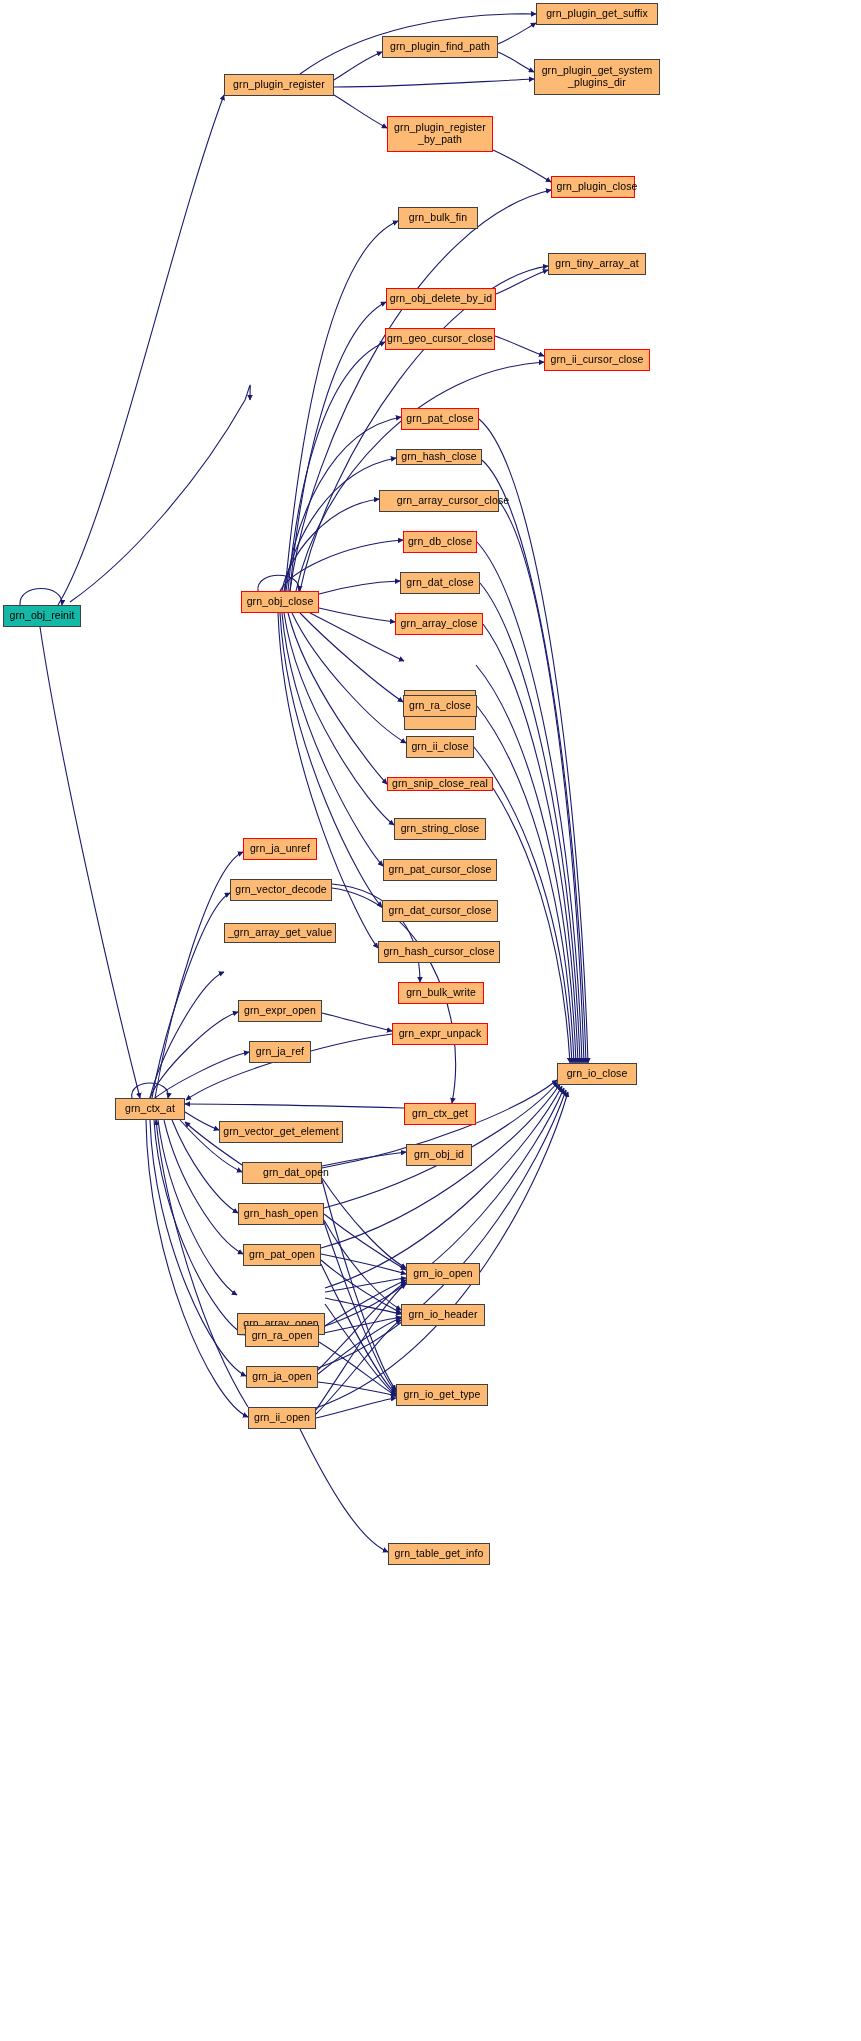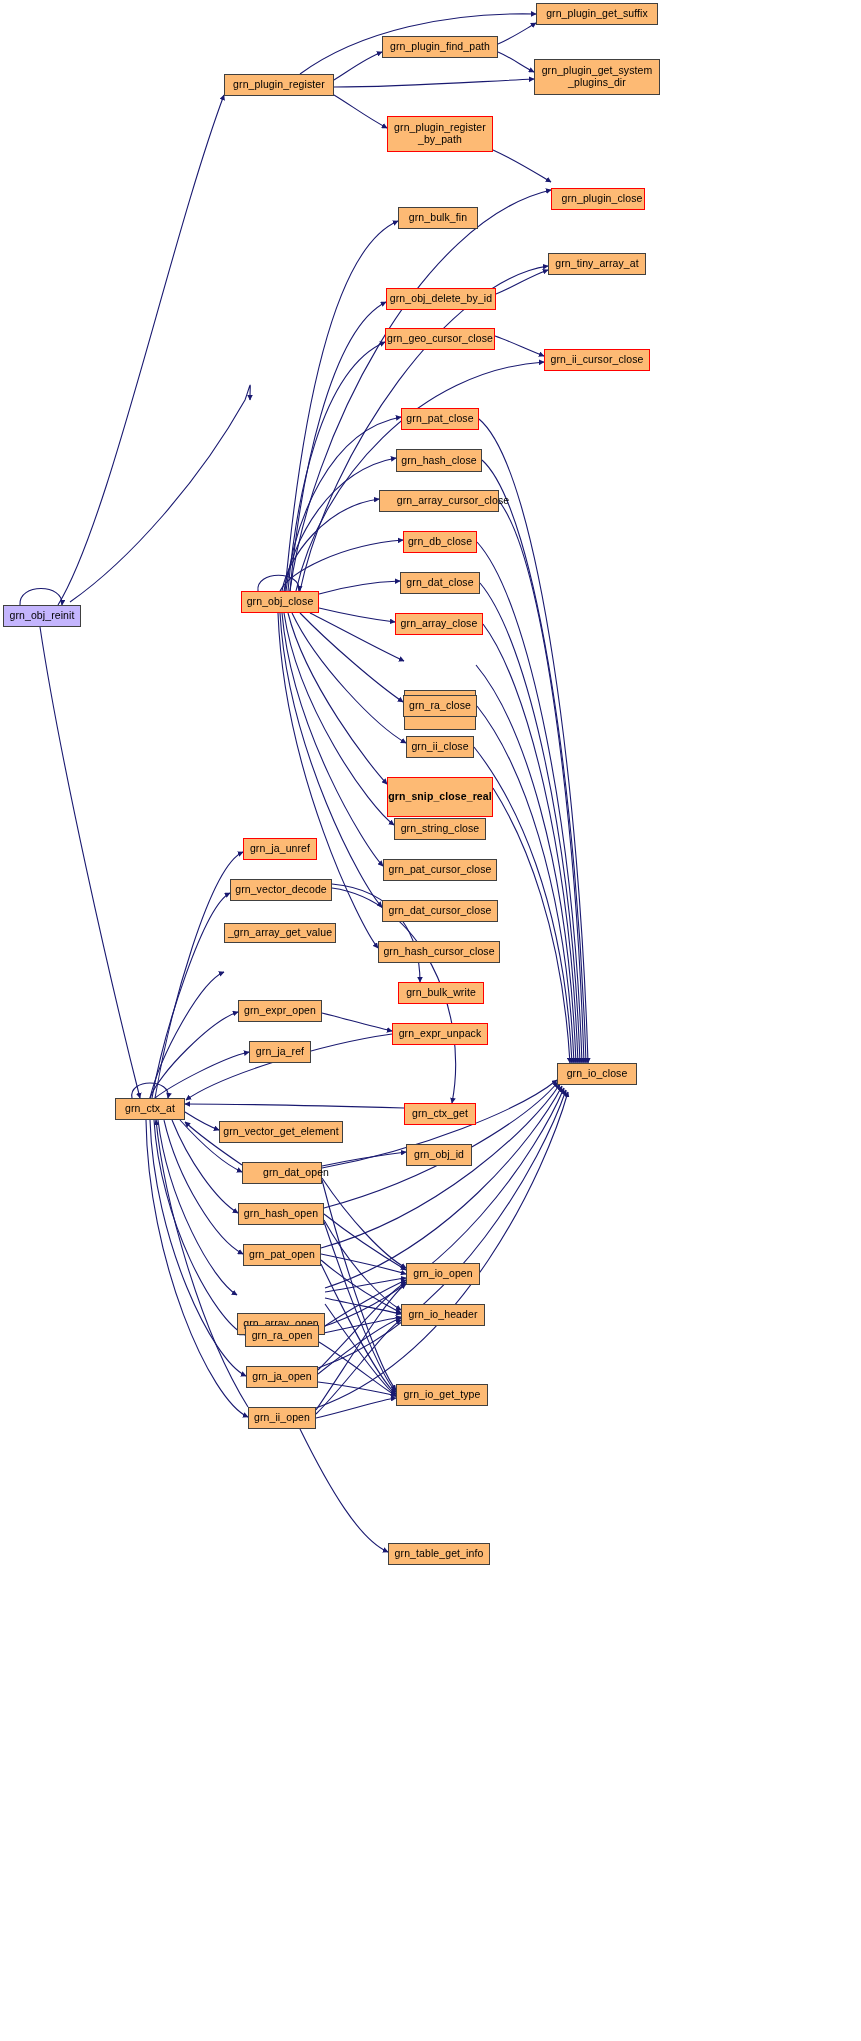--- a/index.html
+++ b/index.html
@@ -35,21 +35,21 @@
     font-size: 10.5px;
     line-height: 1.12;
     color: #000000;
     white-space: pre-line;
     letter-spacing: 0.1px;
   }
   .node.red {
     border-color: #ff0000;
   }
   .node.filled {
-    background: #c4b5fd;
+    background: #14b8a6;
     border-color: #404040;
   }
 </style>
 </head>
 <body>
 
 <div id="canvas">
   <svg id="edges" viewBox="0 0 861 2041" xmlns="http://www.w3.org/2000/svg">
     <defs>
       <marker id="arrow" viewBox="0 0 10 10" refX="9" refY="5" markerWidth="5.2" markerHeight="5.2" orient="auto-start-reverse">
@@ -155,37 +155,37 @@
   </svg>
   <div id="node-layer">
       <div class="node filled" style="left: 3px; top: 605px; width: 78px; height: 22px;">grn_obj_reinit</div>
       <div class="node" style="left: 224px; top: 74px; width: 110px; height: 22px;">grn_plugin_register</div>
       <div class="node" style="left: 382px; top: 36px; width: 116px; height: 22px;">grn_plugin_find_path</div>
       <div class="node" style="left: 536px; top: 3px; width: 122px; height: 22px;">grn_plugin_get_suffix</div>
       <div class="node" style="left: 534px; top: 59px; width: 126px; height: 36px;">grn_plugin_get_system
 _plugins_dir</div>
       <div class="node red" style="left: 387px; top: 116px; width: 106px; height: 36px;">grn_plugin_register
 _by_path</div>
-      <div class="node red" style="left: 551px; top: 188px; width: 94px; height: 22px; padding-left: 8px;">grn_plugin_close</div>
+      <div class="node red" style="left: 551px; top: 176px; width: 84px; height: 22px; padding-left: 8px;">grn_plugin_close</div>
       <div class="node" style="left: 398px; top: 207px; width: 80px; height: 22px;">grn_bulk_fin</div>
       <div class="node" style="left: 548px; top: 253px; width: 98px; height: 22px;">grn_tiny_array_at</div>
       <div class="node red" style="left: 386px; top: 288px; width: 110px; height: 22px;">grn_obj_delete_by_id</div>
       <div class="node red" style="left: 385px; top: 328px; width: 110px; height: 22px;">grn_geo_cursor_close</div>
       <div class="node red" style="left: 544px; top: 349px; width: 106px; height: 22px;">grn_ii_cursor_close</div>
       <div class="node red" style="left: 401px; top: 408px; width: 78px; height: 22px;">grn_pat_close</div>
-      <div class="node" style="left: 396px; top: 449px; width: 86px; height: 23px;">grn_hash_close</div>
+      <div class="node" style="left: 396px; top: 449px; width: 86px; height: 16px;">grn_hash_close</div>
       <div class="node" style="left: 379px; top: 490px; width: 120px; height: 22px; padding-left: 28px;">grn_array_cursor_close</div>
       <div class="node red" style="left: 403px; top: 531px; width: 74px; height: 22px;">grn_db_close</div>
       <div class="node" style="left: 400px; top: 572px; width: 80px; height: 22px;">grn_dat_close</div>
       <div class="node red" style="left: 241px; top: 591px; width: 78px; height: 22px;">grn_obj_close</div>
       <div class="node red" style="left: 395px; top: 613px; width: 88px; height: 22px;">grn_array_close</div>
       <div class="node" style="left: 404px; top: 654px; width: 72px; height: 40px; margin-top: 36px;">grn_ja_close</div>
       <div class="node" style="left: 403px; top: 695px; width: 74px; height: 22px;">grn_ra_close</div>
       <div class="node" style="left: 406px; top: 736px; width: 68px; height: 22px;">grn_ii_close</div>
-      <div class="node red" style="left: 387px; top: 777px; width: 106px; height: 40px; font-weight: bold;">grn_snip_close_real</div>
+      <div class="node red" style="left: 387px; top: 777px; width: 106px; height: 14px;">grn_snip_close_real</div>
       <div class="node" style="left: 394px; top: 818px; width: 92px; height: 22px;">grn_string_close</div>
       <div class="node" style="left: 383px; top: 859px; width: 114px; height: 22px;">grn_pat_cursor_close</div>
       <div class="node" style="left: 382px; top: 900px; width: 116px; height: 22px;">grn_dat_cursor_close</div>
       <div class="node" style="left: 378px; top: 941px; width: 122px; height: 22px;">grn_hash_cursor_close</div>
       <div class="node red" style="left: 243px; top: 838px; width: 74px; height: 22px;">grn_ja_unref</div>
       <div class="node" style="left: 230px; top: 879px; width: 102px; height: 22px;">grn_vector_decode</div>
       <div class="node" style="left: 224px; top: 923px; width: 112px; height: 20px;">_grn_array_get_value</div>
       <div class="node" style="left: 238px; top: 1000px; width: 84px; height: 22px;">grn_expr_open</div>
       <div class="node" style="left: 249px; top: 1041px; width: 62px; height: 22px;">grn_ja_ref</div>
       <div class="node red" style="left: 398px; top: 982px; width: 86px; height: 22px;">grn_bulk_write</div>

